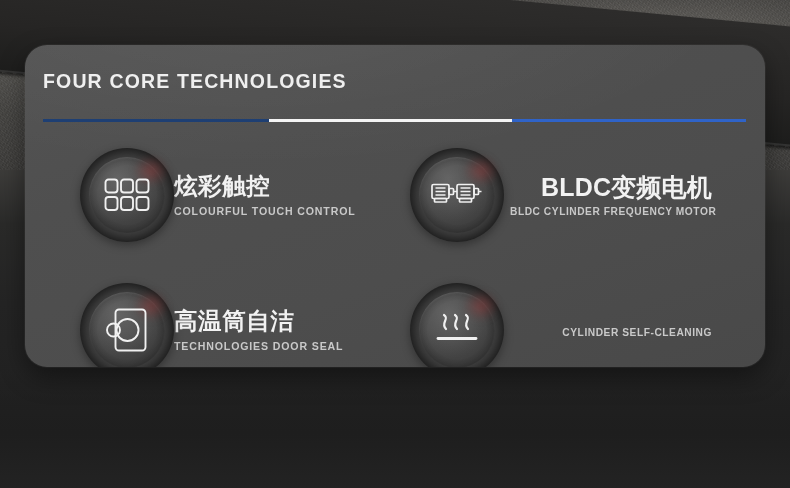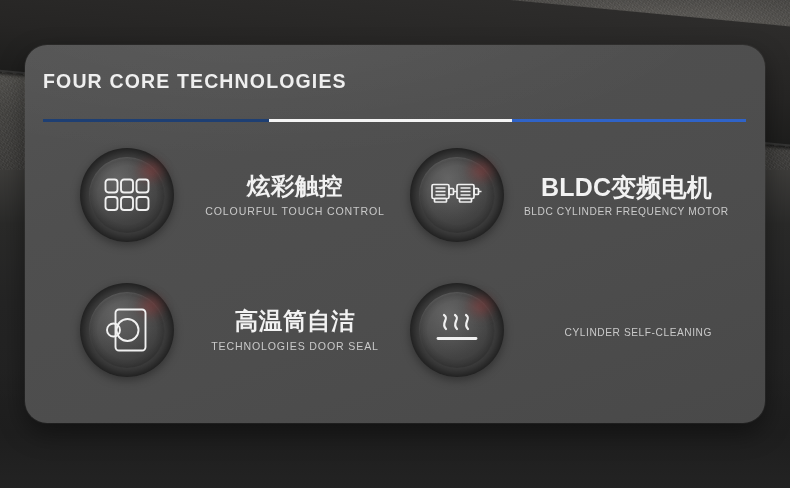--- a/index.html
+++ b/index.html
@@ -64,21 +64,21 @@
     left: 0; bottom: 0; width: 790px; height: 120px;
     background: linear-gradient(180deg, rgba(24,24,24,0) 0%, #1e1e1e 55%, #232323 100%);
   }
 
   
   .card {
     position: absolute;
     left: 25px;
     top: 45px;
     width: 740px;
-    height: 378px;
+    height: 322px;
     border-radius: 22px;
     background: linear-gradient(160deg, #535353 0%, #4f4f4f 30%, #4d4d4d 62%, #494949 100%);
     box-shadow:
       0 0 0 1px rgba(255,255,255,0.045),
       0 10px 26px rgba(0,0,0,0.42);
     overflow: hidden;
   }
   .card-gloss {
     position: absolute;
     inset: 0;
@@ -178,37 +178,37 @@
   }
 
   
   .labels {
     flex: 1 1 auto;
     min-width: 0;
     display: flex;
     flex-direction: column;
     justify-content: center;
   }
-  .feature.c0 .labels { text-align: center; padding-right: 17px; margin-left: 8px; }
-  .feature.c1 .labels { text-align: right; padding-right: 43px; padding-left: 20px; }
+  .feature.c0 .labels { text-align: left; padding-right: 17px; }
+  .feature.c1 .labels { text-align: right; padding-right: 43px; padding-left: 6px; }
 
   .title-cn {
     font-size: 23.5px;
     font-weight: bold;
     color: #f2f2f2;
     letter-spacing: 0.6px;
     white-space: nowrap;
     line-height: 1.16;
   }
   .feature.c1 .title-cn { font-size: 25px; letter-spacing: 0.2px; }
 
   .title-en {
     margin-top: 4px;
     font-size: 10.6px;
-    font-weight: normal;
+    font-weight: bold;
     letter-spacing: 0.85px;
     color: #c9c9c9;
     white-space: nowrap;
   }
   .feature.c1 .title-en { font-size: 10.2px; letter-spacing: 0.55px; }
 </style>
 </head>
 <body>
 
 <div class="screen">

